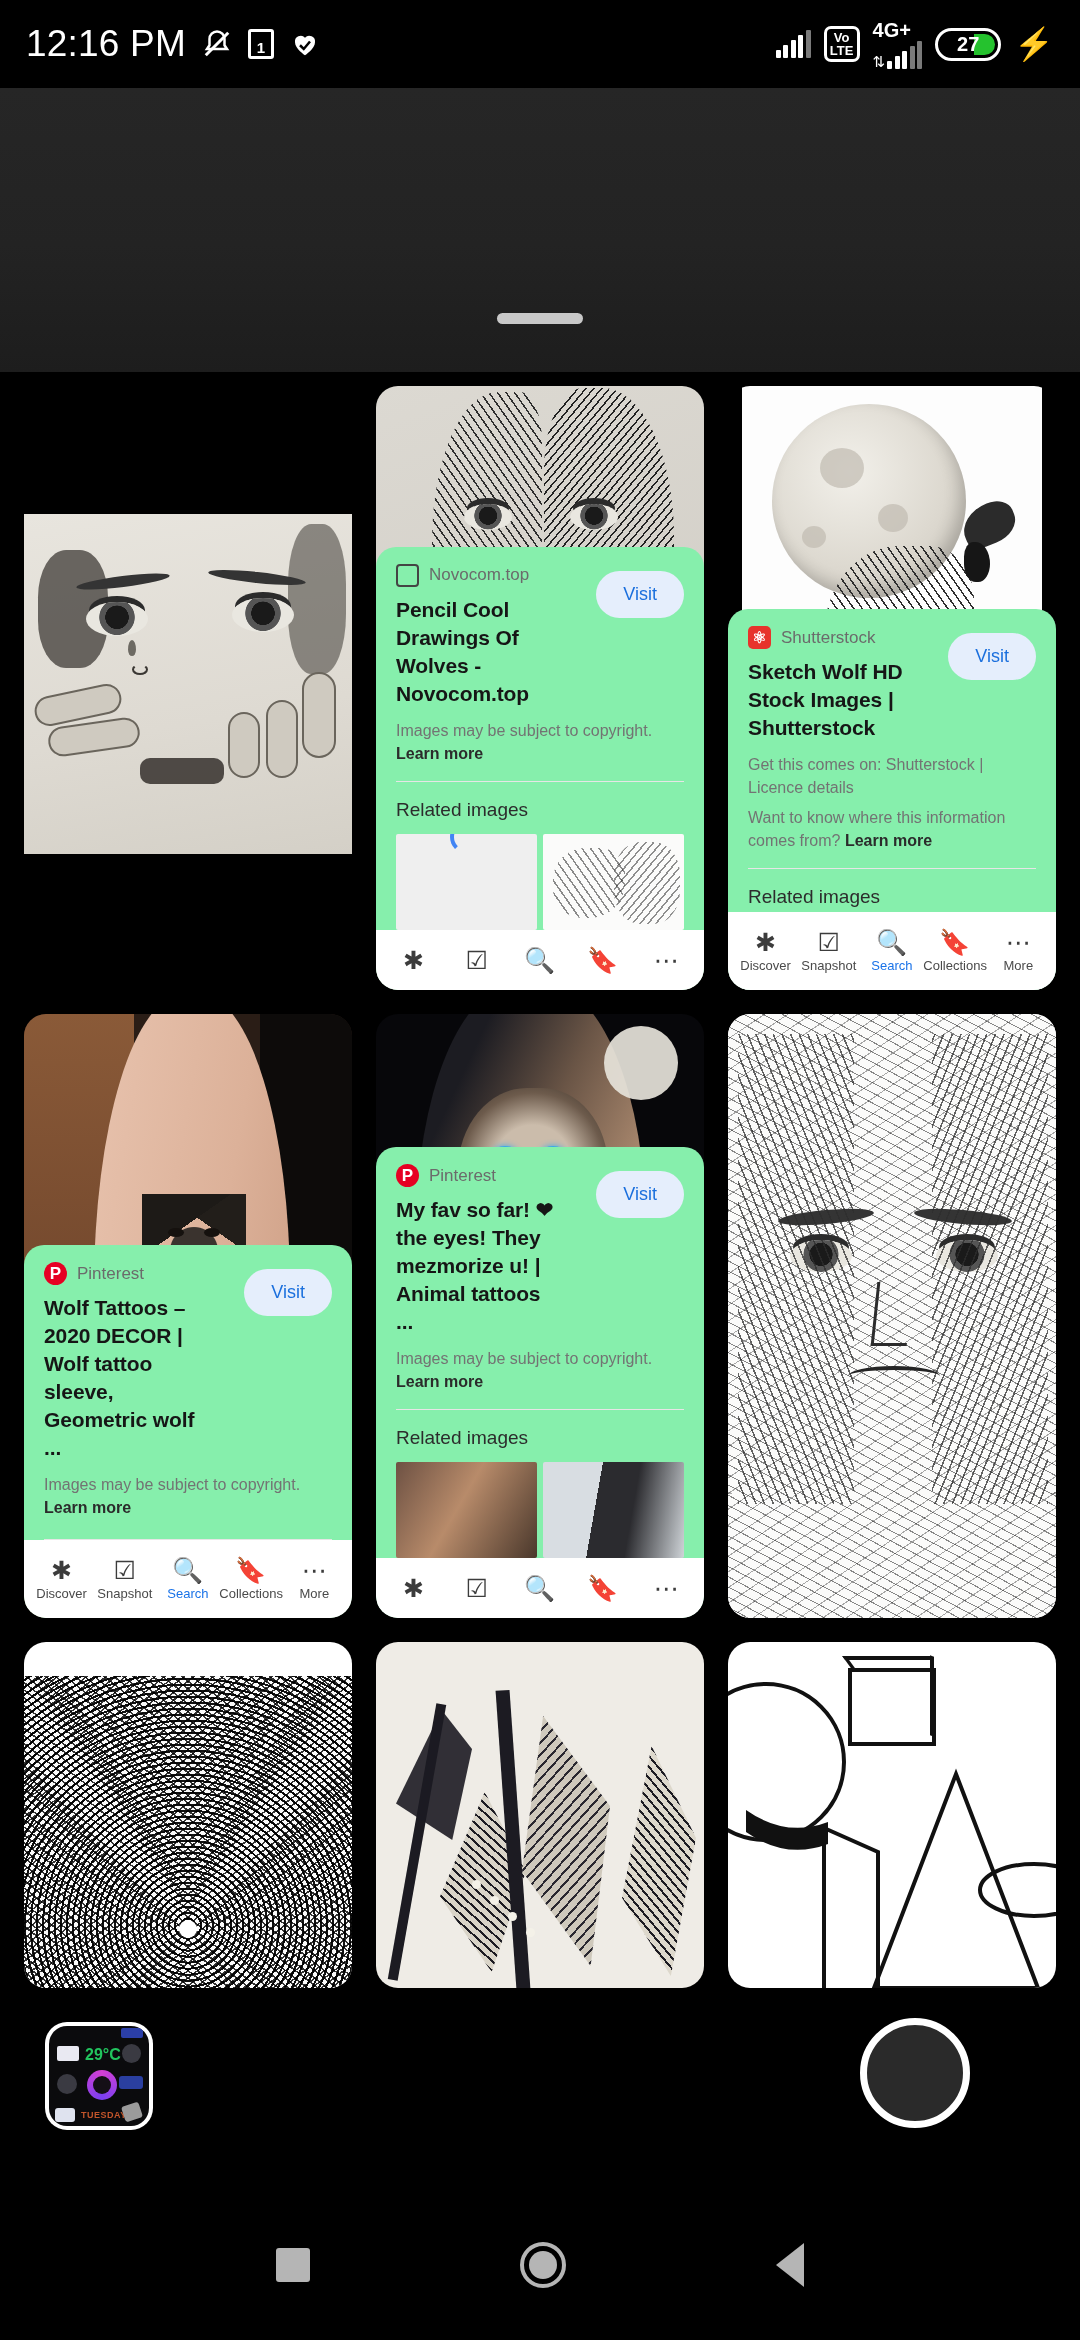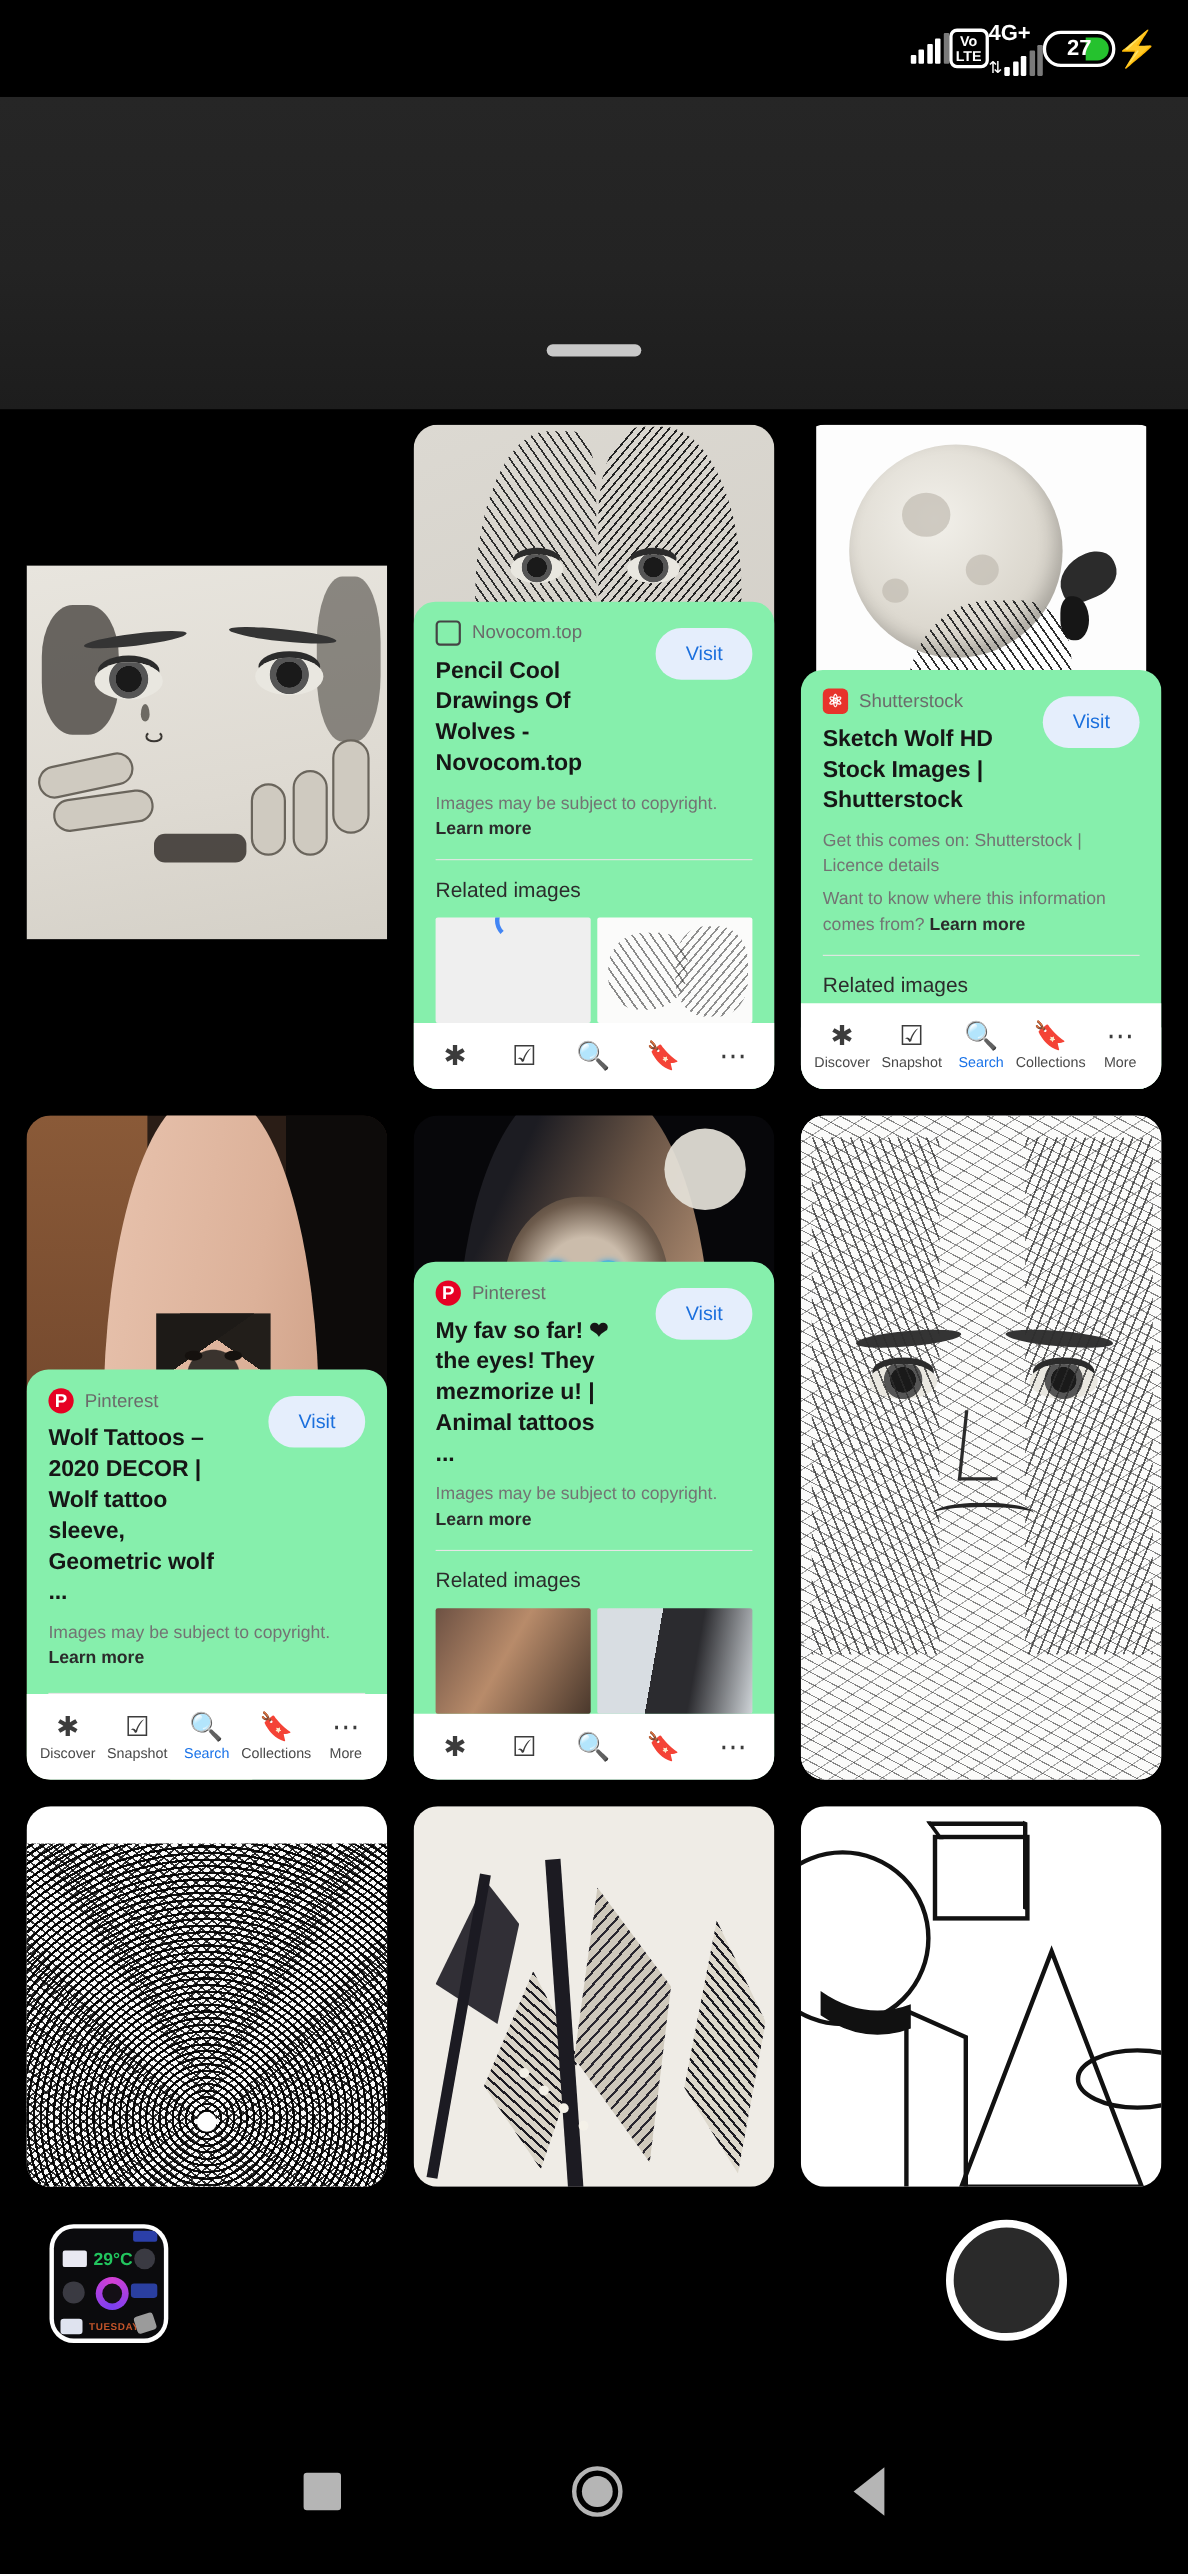--- a/index.html
+++ b/index.html
@@ -13,21 +13,21 @@
   #screen { position:relative; width:1080px; height:2340px; background:#000; }
 
   
   .status-bar{
     position:absolute; top:0; left:0; width:1080px; height:88px;
     background:#000; display:flex; align-items:center;
     padding:0 26px; z-index:50;
   }
   .sb-left{ display:flex; align-items:center; gap:16px; }
   .sb-clock{ color:#fff; font-size:37px; font-weight:400; letter-spacing:.2px; }
-  .sb-right{ margin-left:auto; display:flex; align-items:center; }
+  .sb-right{ margin-left:auto; display:flex; align-items:center; gap:13px; }
   .ic{ display:inline-flex; align-items:flex-end; }
 
   .bars{ display:flex; align-items:flex-end; gap:2.5px; height:28px; }
   .bars i{ display:block; width:5px; background:#fff; border-radius:1px; }
   .bars i.d{ background:#7a7a7a; }
   .bars i:nth-child(1){height:8px}
   .bars i:nth-child(2){height:13px}
   .bars i:nth-child(3){height:18px}
   .bars i:nth-child(4){height:23px}
   .bars i:nth-child(5){height:28px}
@@ -243,20 +243,36 @@
   .nav-home i{ width:28px;height:28px;border-radius:50%;background:#b5b5b5;display:block; }
   .nav-back{ width:0;height:0;border-top:22px solid transparent;border-bottom:22px solid transparent;
              border-right:28px solid #b5b5b5; }
 </style>
 </head>
 <body>
 
 <div id="screen">
 
   <div class="status-bar">
+    <div class="sb-left">
+      <span class="sb-clock">12:16 PM</span>
+      <span class="bell ic">
+        <svg viewBox="0 0 24 24">
+            <path d="M12 2a6 6 0 0 0-6 6v5l-2 3h16l-2-3V8a6 6 0 0 0-6-6z" fill="none" stroke="#fff" stroke-width="2"></path>
+            <line x1="3" y1="21" x2="21" y2="3" stroke="#fff" stroke-width="2.4"></line>
+          </svg>
+      </span>
+      <span class="sqn">1</span>
+      <span class="heart ic">
+        <svg viewBox="0 0 24 24">
+            <path d="M12 21s-8-5.2-8-10.4A4.6 4.6 0 0 1 12 7a4.6 4.6 0 0 1 8 3.6C20 15.8 12 21 12 21z" fill="#fff"></path>
+            <polyline points="8,13 11,16 16,10" fill="none" stroke="#000" stroke-width="2"></polyline>
+          </svg>
+      </span>
+    </div>
     <div class="sb-right">
       <span class="bars">
           <i></i>
           <i></i>
           <i></i>
           <i></i>
           <i class="d"></i>
         </span>
       <span class="volte">
         <b>Vo</b>

